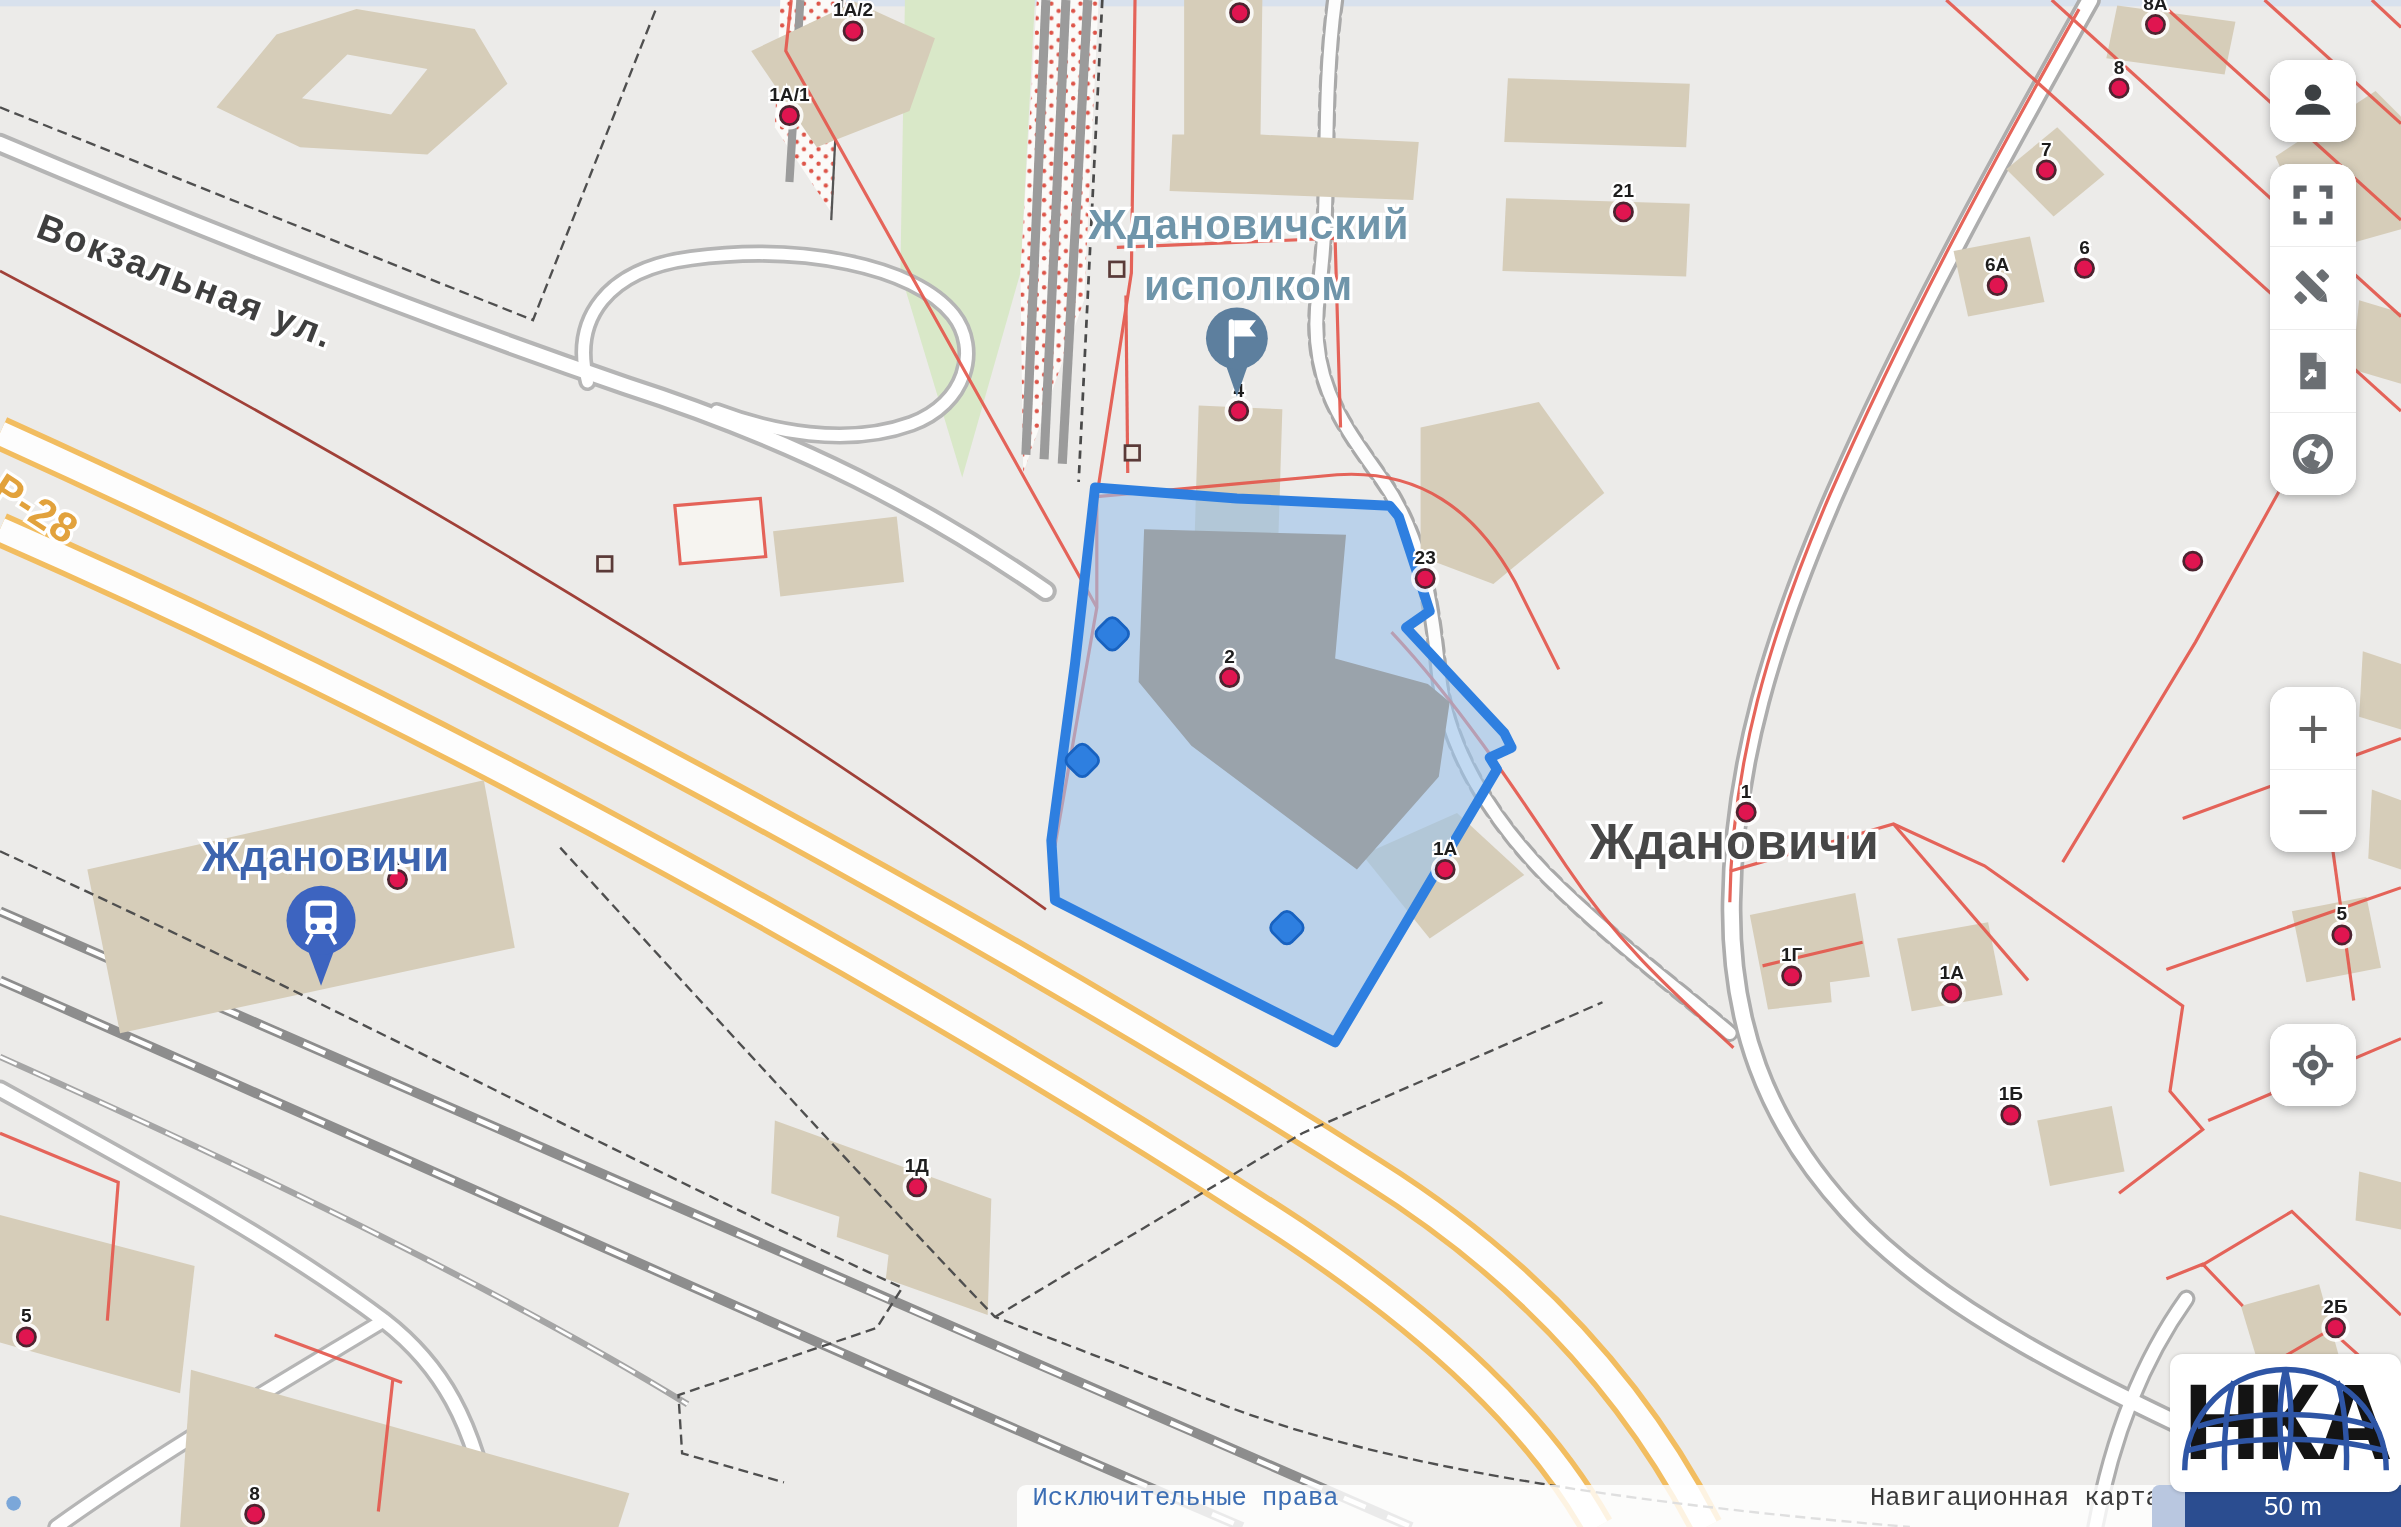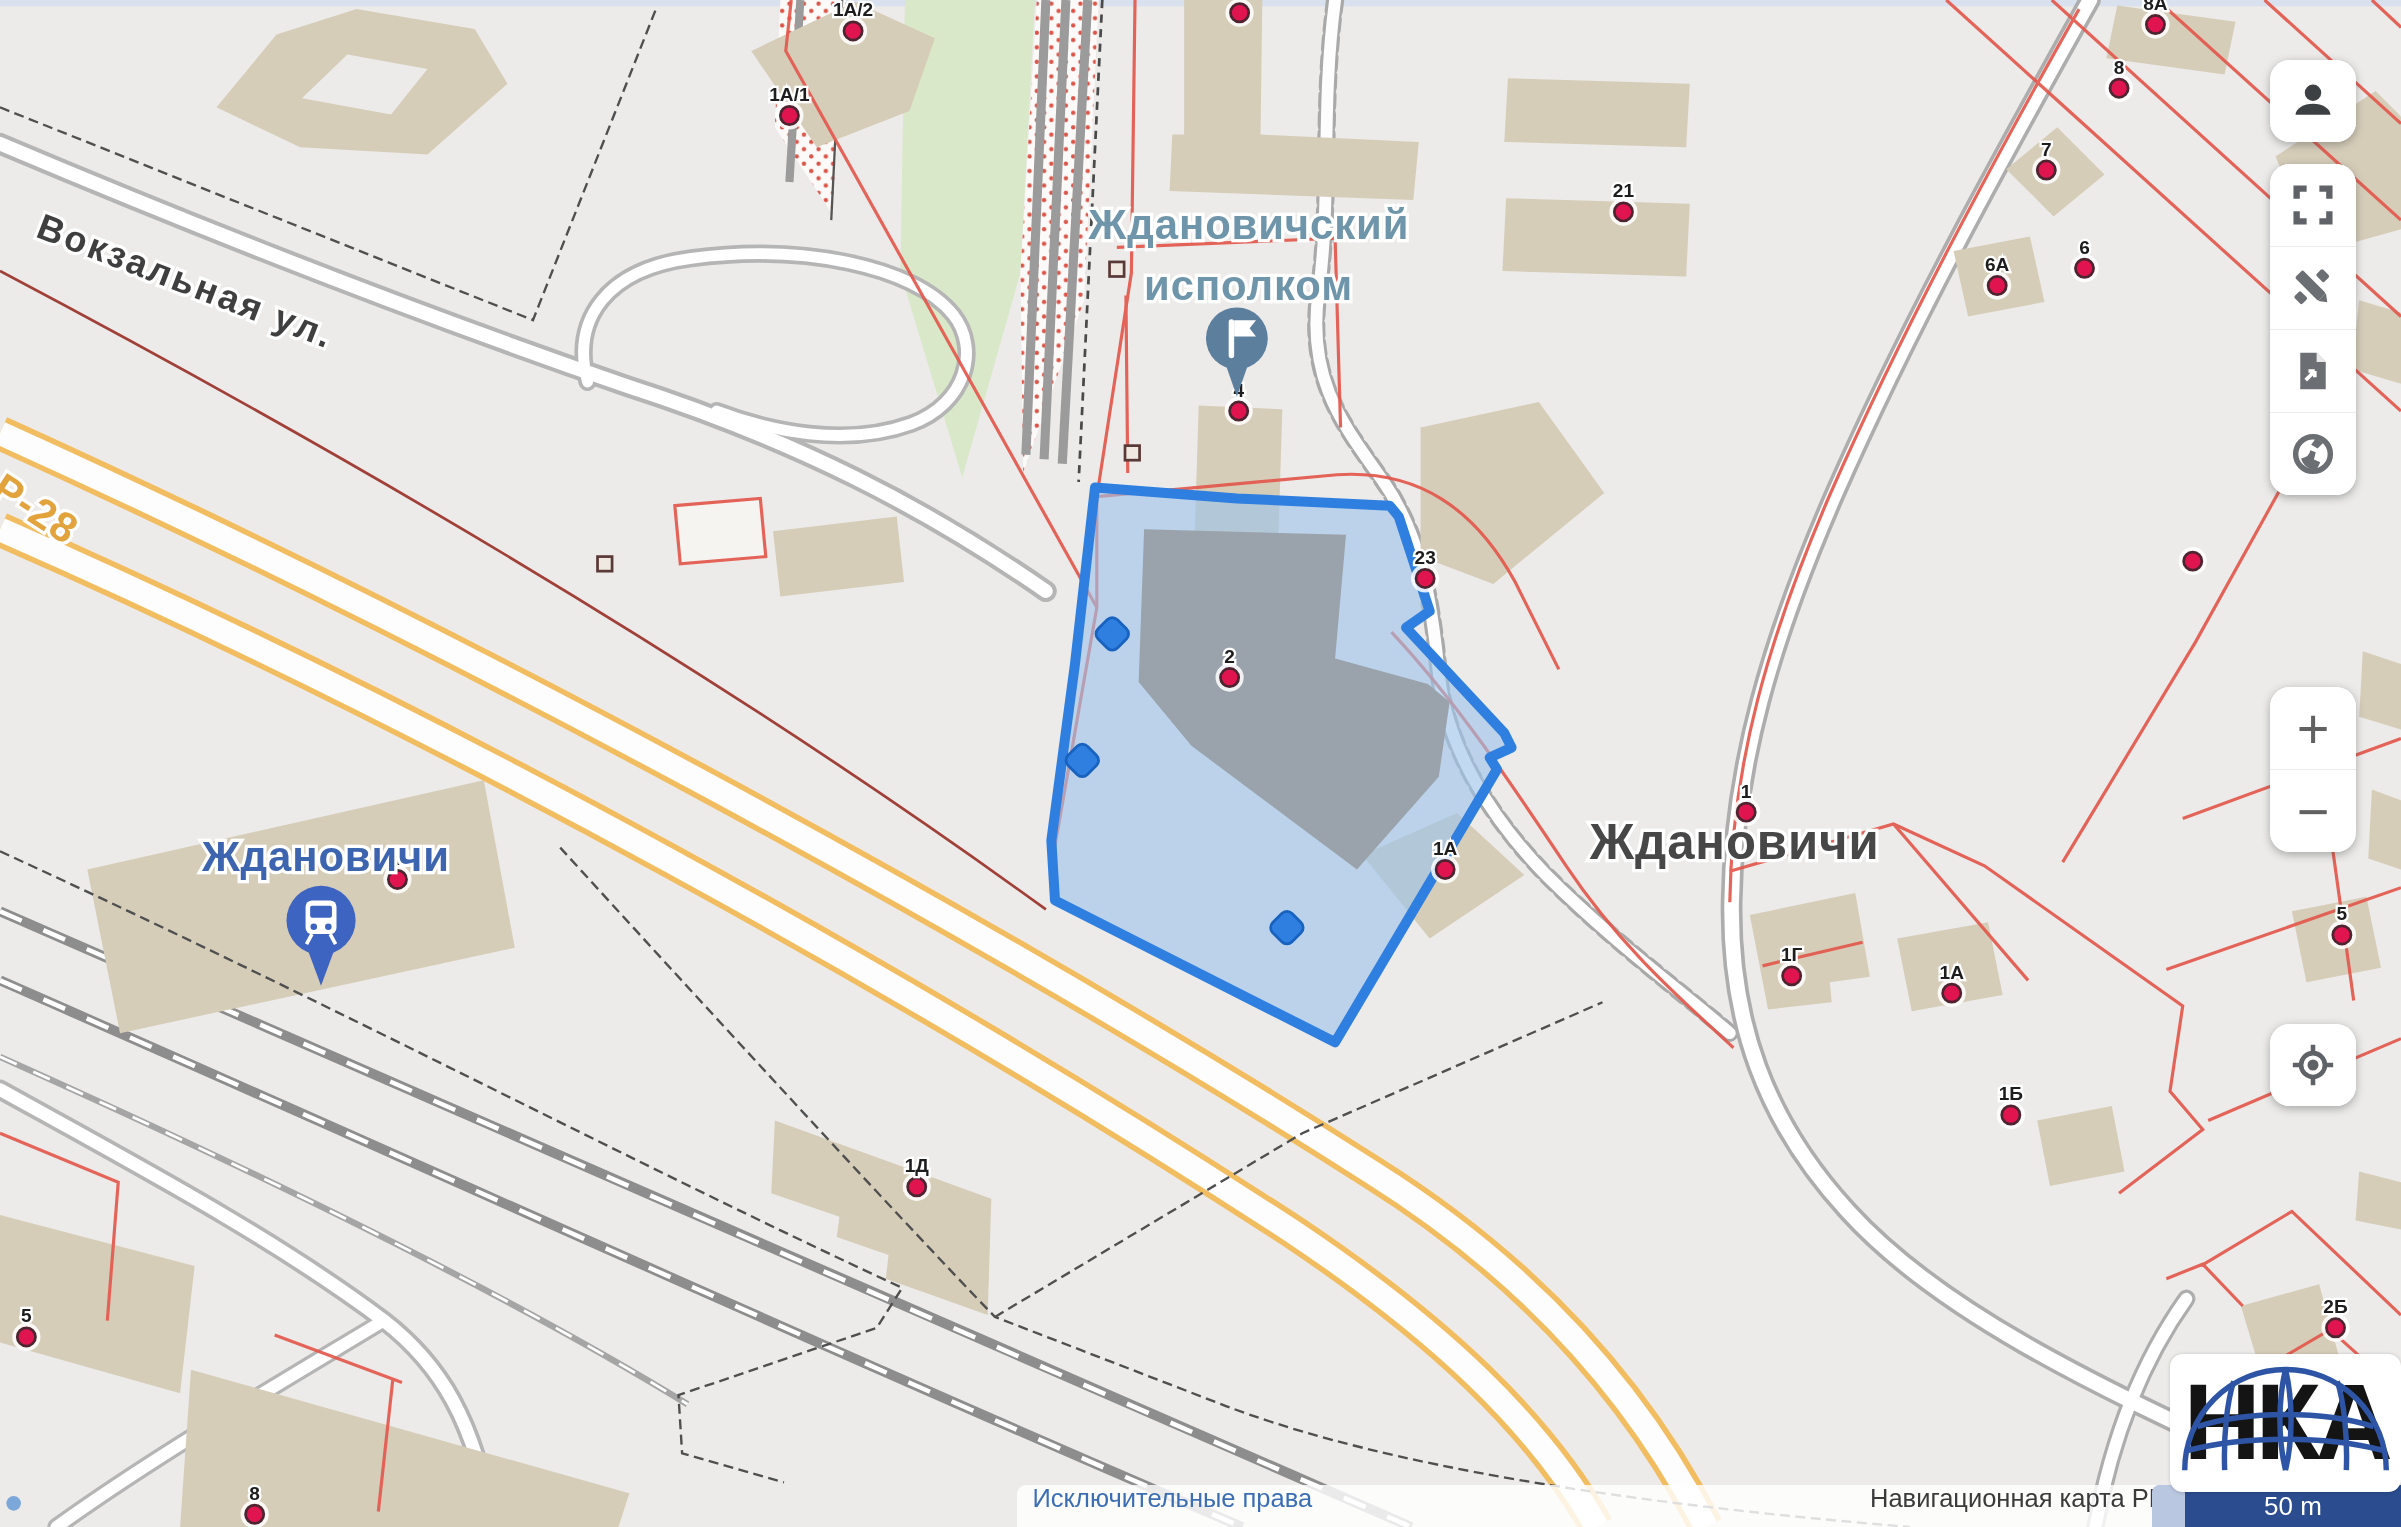--- a/index.html
+++ b/index.html
@@ -9,21 +9,21 @@
   .tb{position:absolute;left:2270px;width:86px;background:#fff;border-radius:20px;
       box-shadow:0 2.7px 8.2px rgba(60,64,67,.38);overflow:hidden;}
   .tb .btn{height:82px;display:flex;align-items:center;justify-content:center;cursor:pointer;background:#fff;}
   .tb .btn + .btn{border-top:0.9px solid #ececec;}
   .tb.single{height:82px;}
   .zoomlbl{font-size:56px;line-height:55px;color:#616161;font-weight:400;user-select:none;}
   
   .attrib{position:absolute;left:1017px;top:1485px;width:1384px;height:43px;
           background:rgba(255,255,255,.82);border-radius:9px 0 0 0;}
   .attrib span{position:absolute;top:0;height:26px;display:flex;align-items:center;
-               font-size:25.5px;color:#3b3b3b;white-space:nowrap;}
+               font-size:25.5px;color:#3b3b3b;white-space:nowrap;font-family:Liberation Mono, monospace;}
   .attrib .lnk{left:15.5px;color:#3c6eb4;cursor:pointer;}
   .attrib .cp{left:309px;}
   .attrib .nav{left:853px;}
   .chip{position:absolute;left:2152px;top:1485px;width:36px;height:43px;background:#b9c7e0;border-radius:7.3px 0 0 0;}
   .scale{position:absolute;left:2185px;top:1485px;width:216px;height:43px;background:#2b4d90;
          color:#fff;font-size:26px;display:flex;align-items:center;justify-content:center;}
   
   .logo{position:absolute;left:2170px;top:1354px;width:231px;height:138px;background:#fff;
         border-radius:12.7px;box-shadow:0 0.9px 3.6px rgba(0,0,0,.18);}
 </style>

